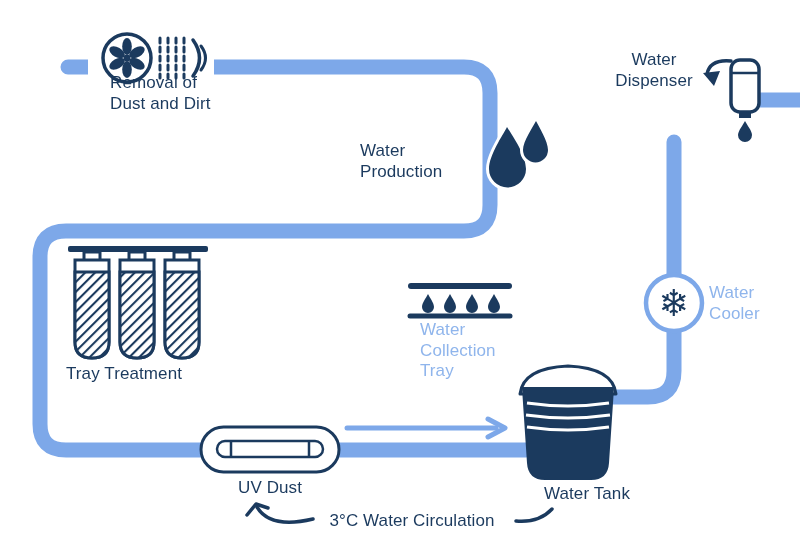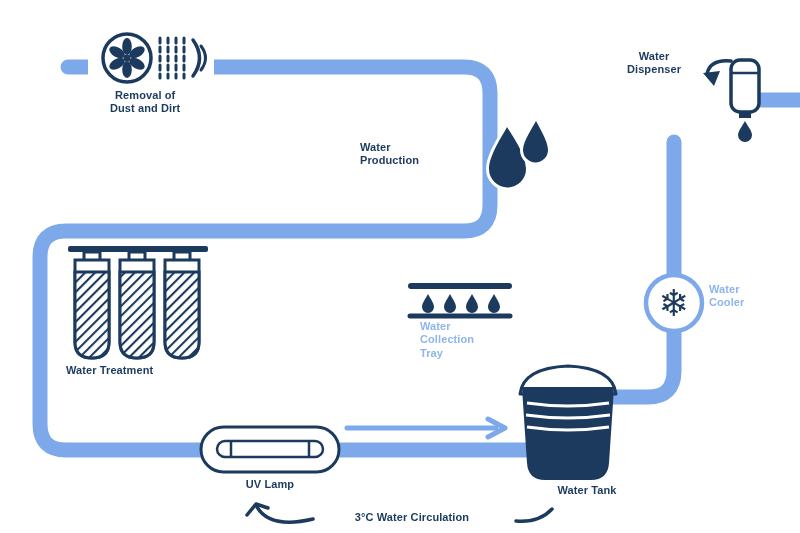--- a/index.html
+++ b/index.html
@@ -2,21 +2,21 @@
 <html><head>
 <meta charset="utf-8">
 <style>
   html,body { margin:0; padding:0; background:#ffffff; }
   .stage {
     position:relative; width:800px; height:533px; background:#ffffff;
     overflow:hidden; font-family:"Liberation Sans", sans-serif;
   }
   .art { position:absolute; left:0; top:0; }
   .label {
-    position:absolute; color:#1B3A5E; font-weight:700; font-size:11px;
+    position:absolute; color:#1B3A5E; font-weight:400; font-size:17px;
     line-height:1.22; white-space:pre-line; letter-spacing:0.1px;
   }
   .label.light { color:#8FB5EC; }
   .center { text-align:center; }
 </style>
 </head>
 <body>
 
 <div class="stage">
 
@@ -111,37 +111,37 @@
 
     <g>
       <path d="M 313 519 Q 270 529 257 507" stroke="#1B3A5E" stroke-width="3.5" fill="none" stroke-linecap="round"></path>
       <path d="M 247 515 L 256 504 L 268 508" stroke="#1B3A5E" stroke-width="3.5" fill="none" stroke-linecap="round" stroke-linejoin="round"></path>
     </g>
     <g>
       <path d="M 516 521 Q 539 523 552 509" stroke="#1B3A5E" stroke-width="3.5" fill="none" stroke-linecap="round"></path>
     </g>
   </svg>
 
-  <div class="label" style="left:110px; top:89px;text-align:center;">Removal of
+  <div class="label" style="left:110px; top:73px;">Removal of
 Dust and Dirt</div>
 
   <div class="label" style="left:360px; top:141px;">Water
 Production</div>
 
   <div class="label center" style="left:606px; top:50px; width:96px;">Water
 Dispenser</div>
 
-  <div class="label" style="left:66px; top:364px;">Water Treatment</div>
+  <div class="label" style="left:66px; top:364px;">Tray Treatment</div>
 
   <div class="label light" style="left:420px; top:320px;">Water
 Collection
 Tray</div>
 
   <div class="label light" style="left:709px; top:283px;">Water
 Cooler</div>
 
-  <div class="label center" style="left:201px; top:478px; width:138px;">UV Lamp</div>
+  <div class="label center" style="left:201px; top:478px; width:138px;">UV Dust</div>
 
   <div class="label center" style="left:534px; top:484px; width:106px;">Water Tank</div>
 
   <div class="label center" style="left:312px; top:511px; width:200px;">3°C Water Circulation</div>
 
 </div>
 
 </body></html>

